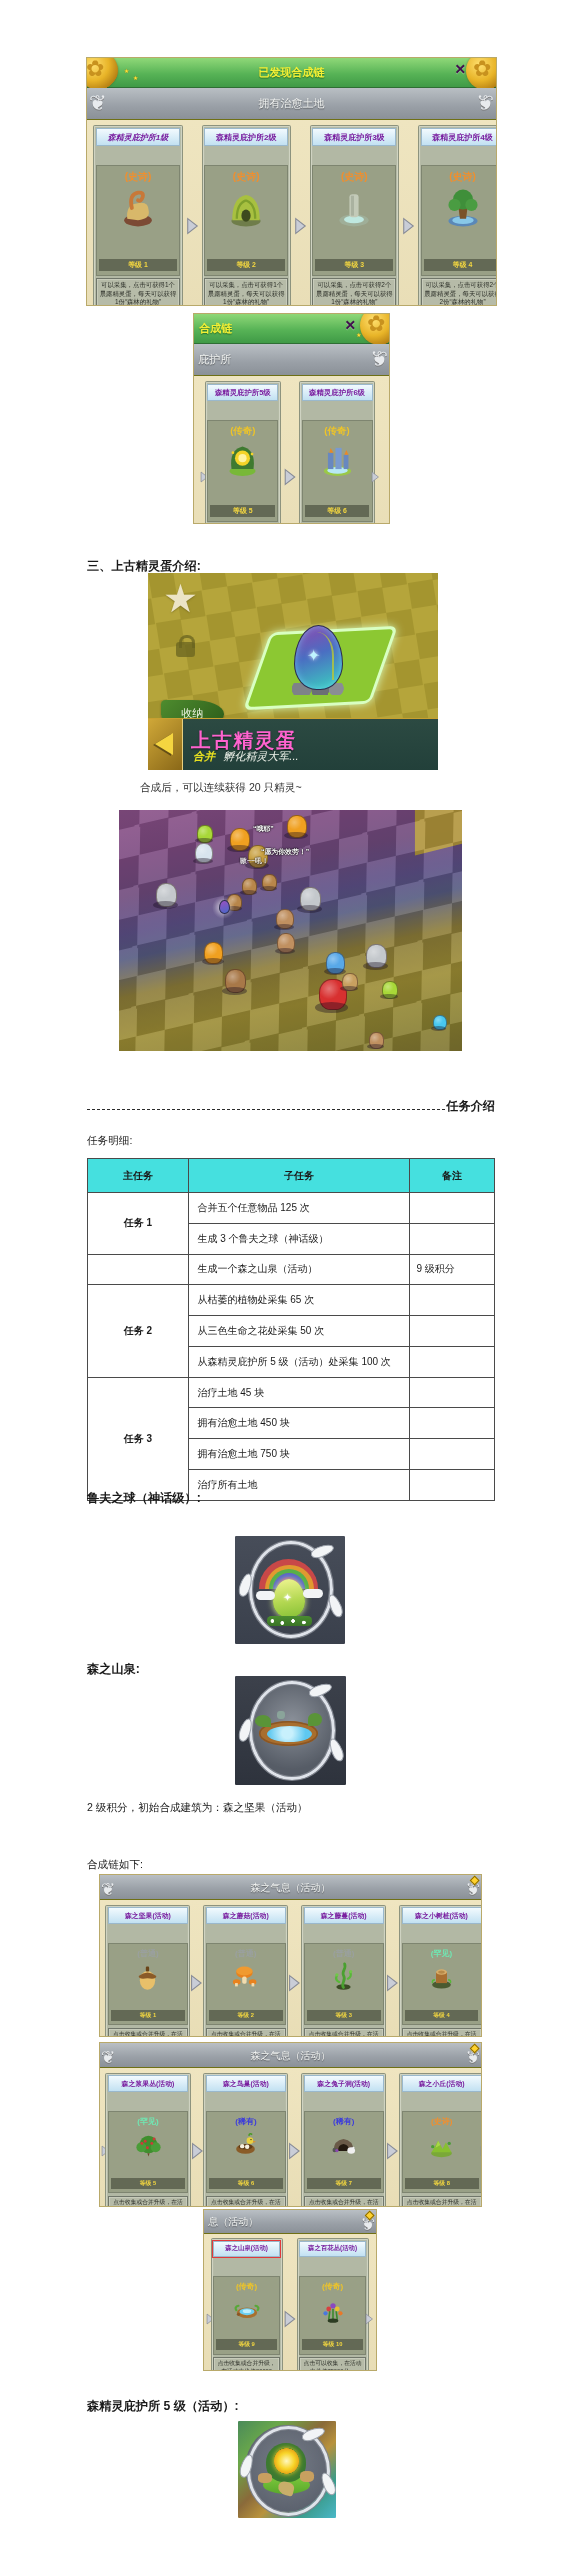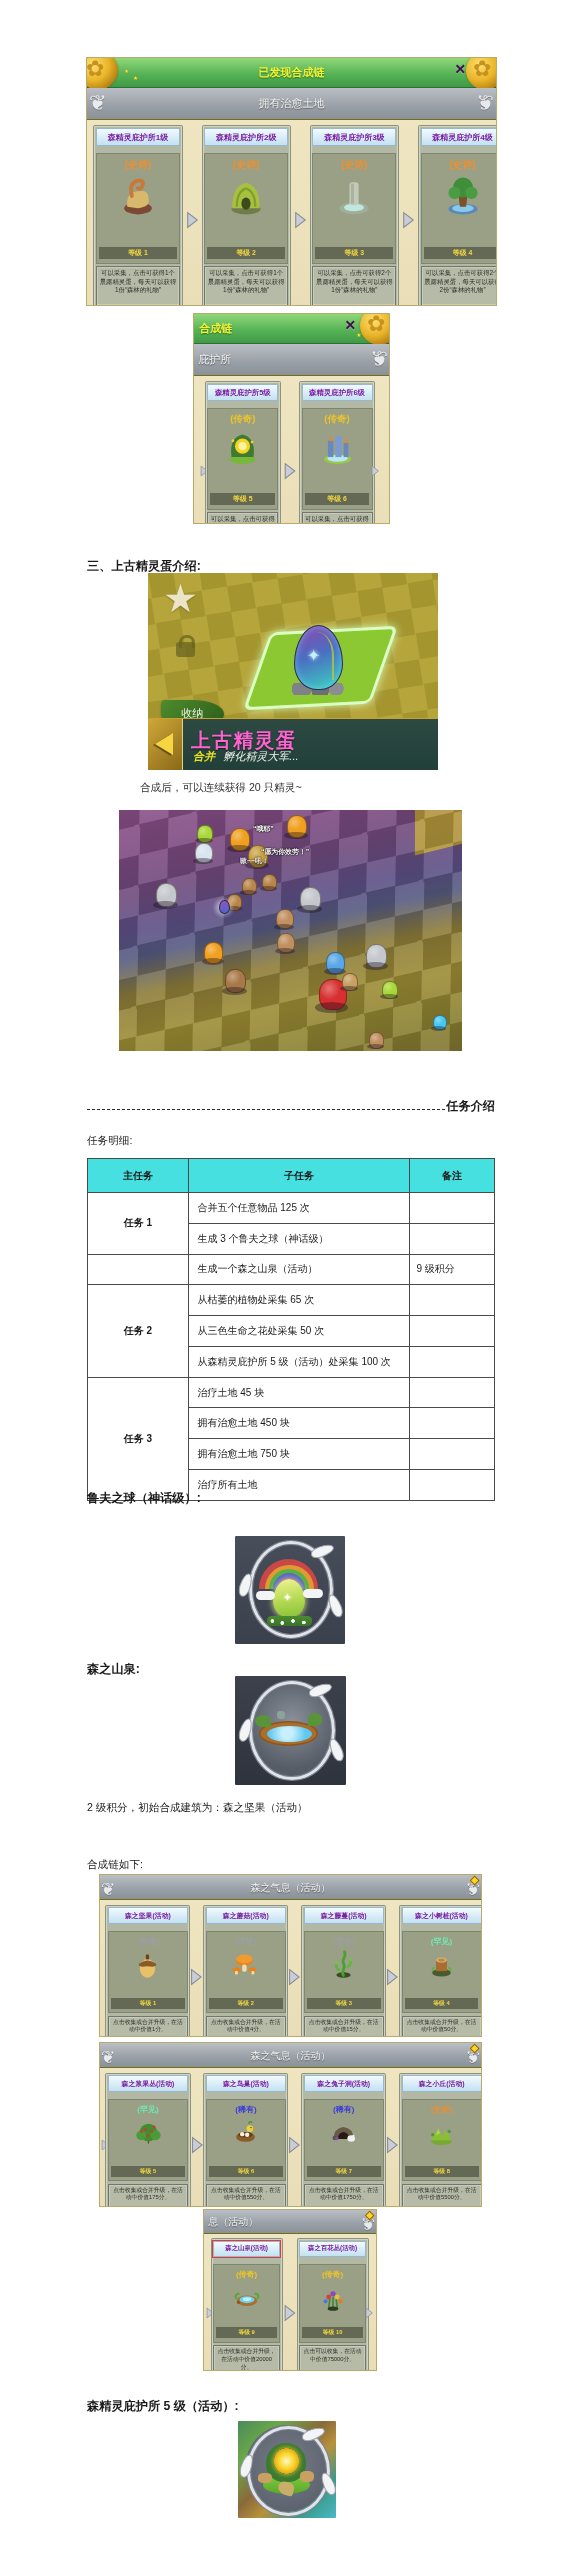--- a/index.html
+++ b/index.html
@@ -17,21 +17,21 @@
   .gbar{position:relative;height:31px;background:linear-gradient(180deg,#b9bfc4,#999fa6 60%,#8b9198);border-bottom:1.6px solid #6f7016;}
   .gbar .title{position:absolute;left:0;right:0;top:8px;text-align:center;font-size:11px;color:#f2f4f2;text-shadow:0 0.5px 1.1px rgba(40,40,40,.6);}
   .gbar .title.leftcut{text-align:left;left:4.2px;}
   .swirl{position:absolute;top:2.1px;width:23px;height:25.5px;color:#e8ebee;font-size:21px;line-height:25.5px;text-shadow:0 0.5px 0.5px #777;}
   .golddot{position:absolute;width:5.3px;height:5.3px;background:#ffd22e;border:0.5px solid #8a6a00;transform:rotate(45deg);}
   .pbody{position:relative;background:linear-gradient(180deg,#efe5c0,#e7dcb4);height:100%;}
   .cardrow{position:relative;display:flex;align-items:flex-start;padding:5.3px 6.4px;gap:0;}
   .card{background:#b2b8a4;border:0.5px solid #8d937e;border-radius:1.6px;box-shadow:0 0 0 1.1px #cfd3c2 inset;padding:1.6px;display:flex;flex-direction:column;flex:none;}
   .card .banner{position:relative;background:linear-gradient(180deg,#f2fafe,#c2e1f2);border:0.5px solid #9ab8cc;text-align:center;font-weight:bold;color:#7a1fa0;padding:2.7px 0.5px 2.1px;}
   .card .banner.hl{outline:1.1px solid #e23a3a;outline-offset:-0.5px;}
-  .card .inner{background:#99a086;border:0.5px solid #7e8570;margin-top:7px;display:flex;flex-direction:column;align-items:center;}
+  .card .inner{background:#99a086;border:0.5px solid #7e8570;margin-top:19px;display:flex;flex-direction:column;align-items:center;}
   .card .rar{font-weight:bold;margin:4.2px 0 1.1px;}
   .card .art{display:flex;align-items:center;justify-content:center;}
   .card .lvl{align-self:stretch;text-align:center;background:rgba(55,60,45,.55);color:#f5d840;font-weight:bold;margin:3.2px 2.1px 3.2px;padding:1.1px 0;}
   .card .desc{background:#b6bba8;border:0.5px solid #70766a;box-shadow:0 0 0 0.5px #d7dbcb inset;margin-top:2.7px;color:#2c2f28;text-align:center;line-height:1.32;padding:2.1px 1.6px;}
   .card .cnt{text-align:center;color:#3a3d35;margin-top:1.1px;}
   .arrow{flex:none;display:flex;align-items:center;justify-content:center;}
   
   .h-bold{position:absolute;font-weight:bold;font-size:12.2px;}
   .h-norm{position:absolute;font-size:10.6px;}
   
@@ -74,21 +74,21 @@
       <div class="xbtn" style="right:30px;">✕</div>
     </div>
     <div class="gbar">
       <span class="swirl" style="left:2.1px;">❦</span>
       <span class="swirl" style="right:2.1px;transform:scaleX(-1);">❦</span>
       <div class="title">拥有治愈土地</div>
     </div>
     <div class="pbody">
       <div class="cardrow" id="p1cards">
           <div class="card" style="width: 84px;">
-            <div class="banner" style="font-size:8px;">森精灵庇护所1级</div>
+            <div class="banner" style="font-size:8px;font-style:italic;">森精灵庇护所1级</div>
             <div class="inner" style="height:109px;">
               <div class="rar" style="color:#f08f2e;font-size:10px;">(史诗)</div>
               <div class="art" style="width:46px;height:46px;">
                 <svg viewBox="0 0 60 60" width="46" height="46">
                   <ellipse cx="30" cy="46" rx="18" ry="8" fill="#7c4a34"></ellipse>
                   <path d="M16 44 Q14 26 28 24 Q44 20 44 34 Q46 44 30 46 Z" fill="#d8b86a"></path>
                   <path d="M22 30 Q18 12 30 10 Q38 9 36 16 Q34 22 30 20" fill="none" stroke="#c87838" stroke-width="5" stroke-linecap="round"></path>
                 </svg>
               </div>
               <div class="lvl" style="font-size:6.9px;margin-top:auto;">等级 1</div>

